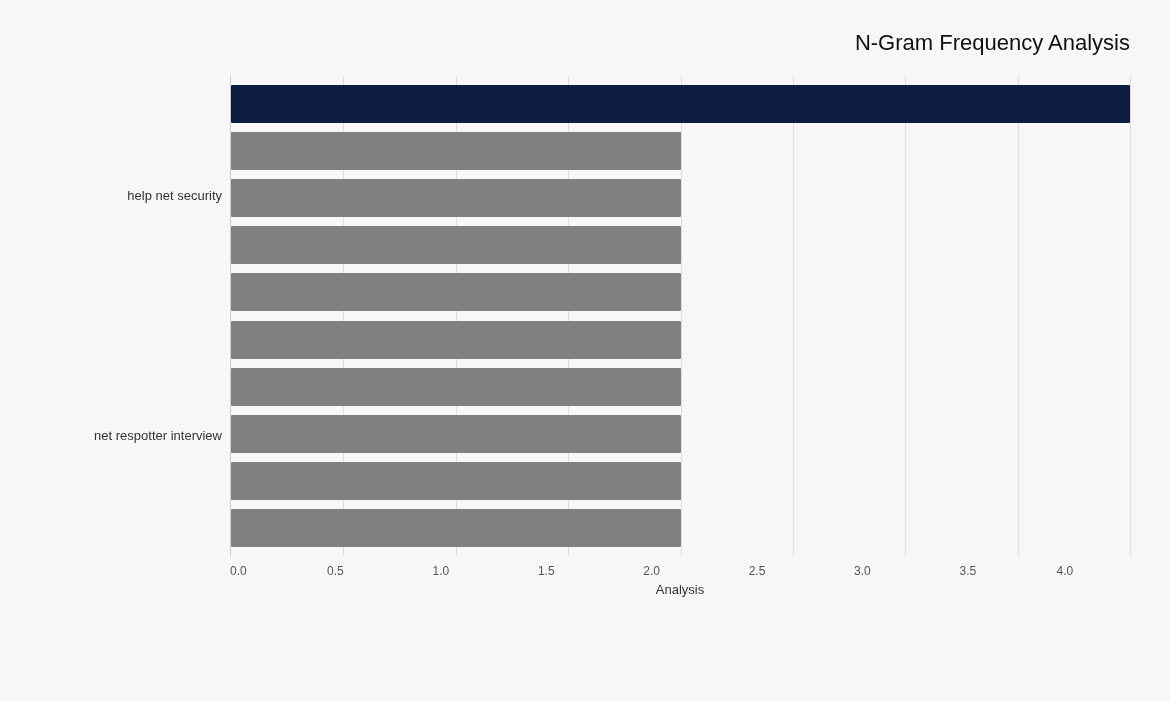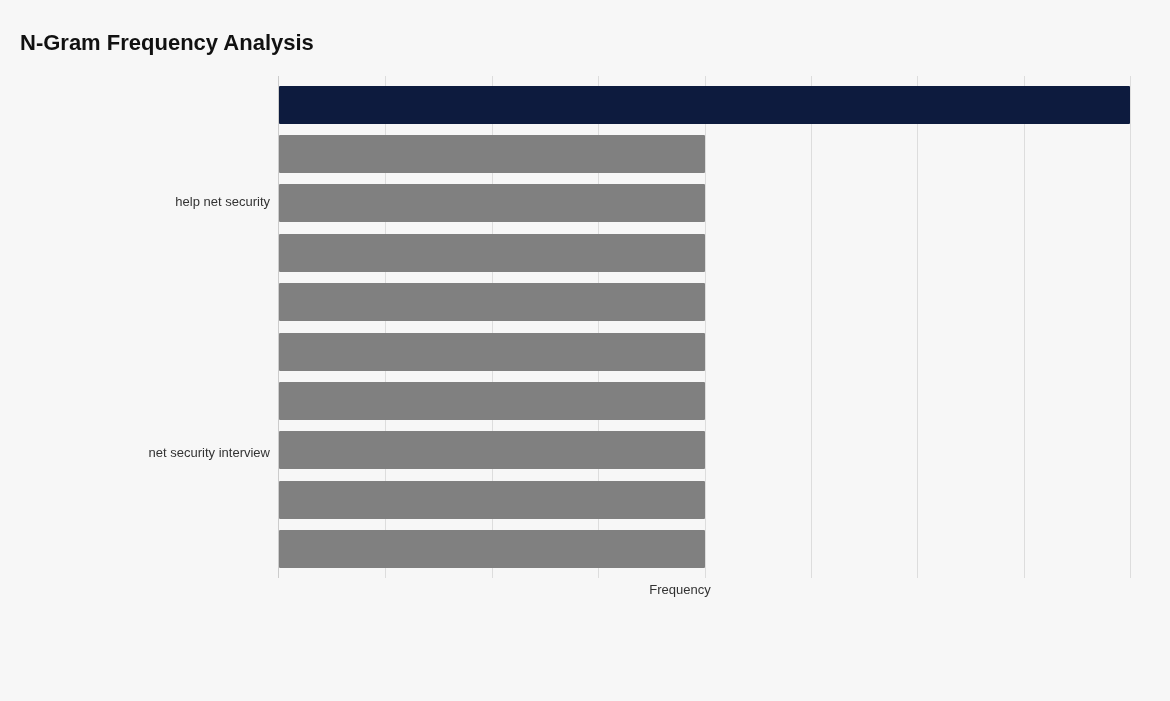--- a/index.html
+++ b/index.html
@@ -13,42 +13,41 @@
       justify-content: center;
     }
     .chart-container {
       background: #f7f7f7;
       width: 1170px;
       height: 701px;
       position: relative;
       padding: 20px 40px 80px 0;
     }
     .chart-title {
-      text-align: left;
+      text-align: right;
       font-size: 22px;
-      font-weight: bold;
+      font-weight: normal;
       color: #111;
       margin-bottom: 20px;
       padding-top: 10px;
       padding-left: 20px;
     }
     .chart-area {
       display: flex;
       flex-direction: column;
       width: 100%;
       height: calc(100% - 80px);
       background: #f7f7f7;
       position: relative;
     }
     .bars-section {
       display: flex;
       flex-direction: row;
       width: 100%;
       flex: 1;
-      padding-left: 48px;
     }
     .y-axis-labels {
       display: flex;
       flex-direction: column;
       justify-content: space-around;
       align-items: flex-end;
       width: 230px;
       padding-right: 8px;
       padding-top: 0;
       padding-bottom: 0;
@@ -143,21 +142,21 @@
 <body>
 
 <div class="chart-container">
   <div class="chart-title">N-Gram Frequency Analysis</div>
 
   <div class="chart-area">
     <div class="bars-section">
       <div class="y-axis-labels">
 
       <div class="y-label">help net security</div>
-          <div class="y-label">net security interview</div>
+          <div class="y-label">net respotter interview</div>
         </div>
 
       <div class="bars-and-grid">
 
         <div class="grid-lines">
             <div class="grid-line" style="left: 12.5%;"></div>
             <div class="grid-line" style="left: 25%;"></div>
             <div class="grid-line" style="left: 37.5%;"></div>
             <div class="grid-line" style="left: 50%;"></div>
             <div class="grid-line" style="left: 62.5%;"></div>
@@ -194,15 +193,29 @@
             <div class="bar-row">
               <div class="bar secondary" style="width: 50%;"></div>
             </div>
             <div class="bar-row">
               <div class="bar secondary" style="width: 50%;"></div>
             </div>
           </div>
       </div>
     </div>
 
-    <div class="x-axis-label">Frequency</div>
+    <div class="x-axis">
+      <div class="x-ticks">
+
+      <div class="x-tick" style="transform: translateX(0px);">0.0</div>
+          <div class="x-tick">0.5</div>
+          <div class="x-tick">1.0</div>
+          <div class="x-tick">1.5</div>
+          <div class="x-tick">2.0</div>
+          <div class="x-tick">2.5</div>
+          <div class="x-tick">3.0</div>
+          <div class="x-tick">3.5</div>
+          <div class="x-tick" style="transform: translateX(-100%);">4.0</div>
+        </div>
+    </div>
+    <div class="x-axis-label">Analysis</div>
   </div>
 </div>
 
 </body></html>

